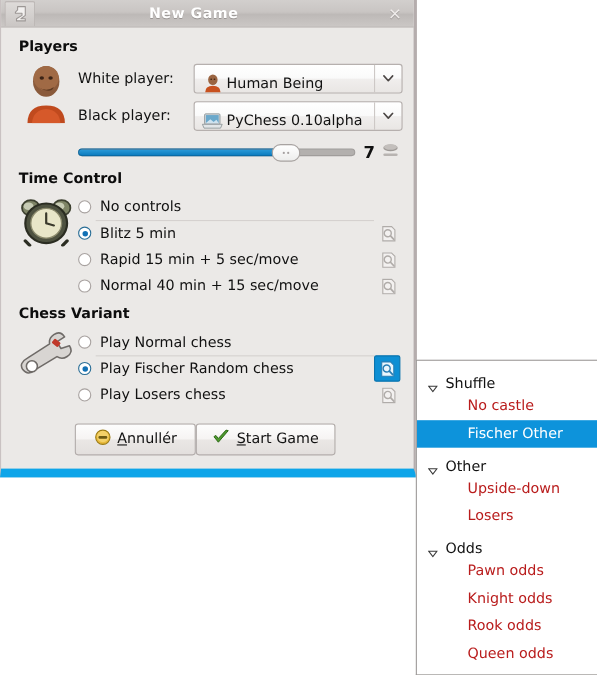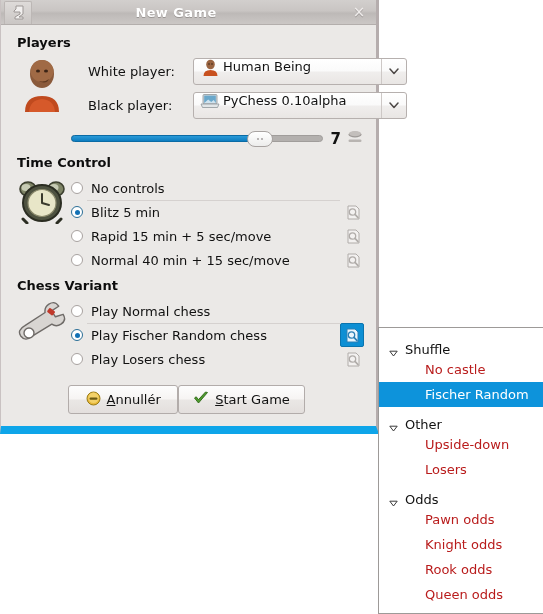--- a/index.html
+++ b/index.html
@@ -110,29 +110,28 @@
   .player-line {
     display: flex;
     align-items: center;
     height: 30px;
     margin-bottom: 4px;
   }
   .player-label {
     width: 105px;
     font-size: 13px;
     color: #111;
-    margin-left: 17px;
   }
   .combo {
     position: relative;
-    width: 214px;
+    width: 190px;
     height: 27px;
     box-sizing: border-box;
     display: flex;
-    align-items: flex-start;
+    align-items: flex-end;
     background: linear-gradient(to bottom, #ffffff 0%, #fafafa 48%, #f0eeed 52%, #e9e6e4 100%);
     border: 1px solid #b6b0ae;
     border-radius: 3px;
     cursor: pointer;
   }
   .combo .combo-icon {
     width: 26px;
     min-width: 26px;
     display: flex;
     align-items: center;
@@ -573,21 +572,21 @@
 
     <div class="menu-group">
       <span class="tri">
         <svg width="9" height="7" viewBox="0 0 9 7">
           <path d="M.8 1.2 L8.2 1.2 L4.5 6 Z" fill="none" stroke="#3b3b3b" stroke-width="1"></path>
         </svg>
       </span>
       <span>Shuffle</span>
     </div>
     <div class="menu-item">No castle</div>
-    <div class="menu-item selected">Fischer Random</div>
+    <div class="menu-item selected">Fischer Other</div>
 
     <div class="menu-group">
       <span class="tri">
         <svg width="9" height="7" viewBox="0 0 9 7">
           <path d="M.8 1.2 L8.2 1.2 L4.5 6 Z" fill="none" stroke="#3b3b3b" stroke-width="1"></path>
         </svg>
       </span>
       <span>Other</span>
     </div>
     <div class="menu-item">Upside-down</div>

